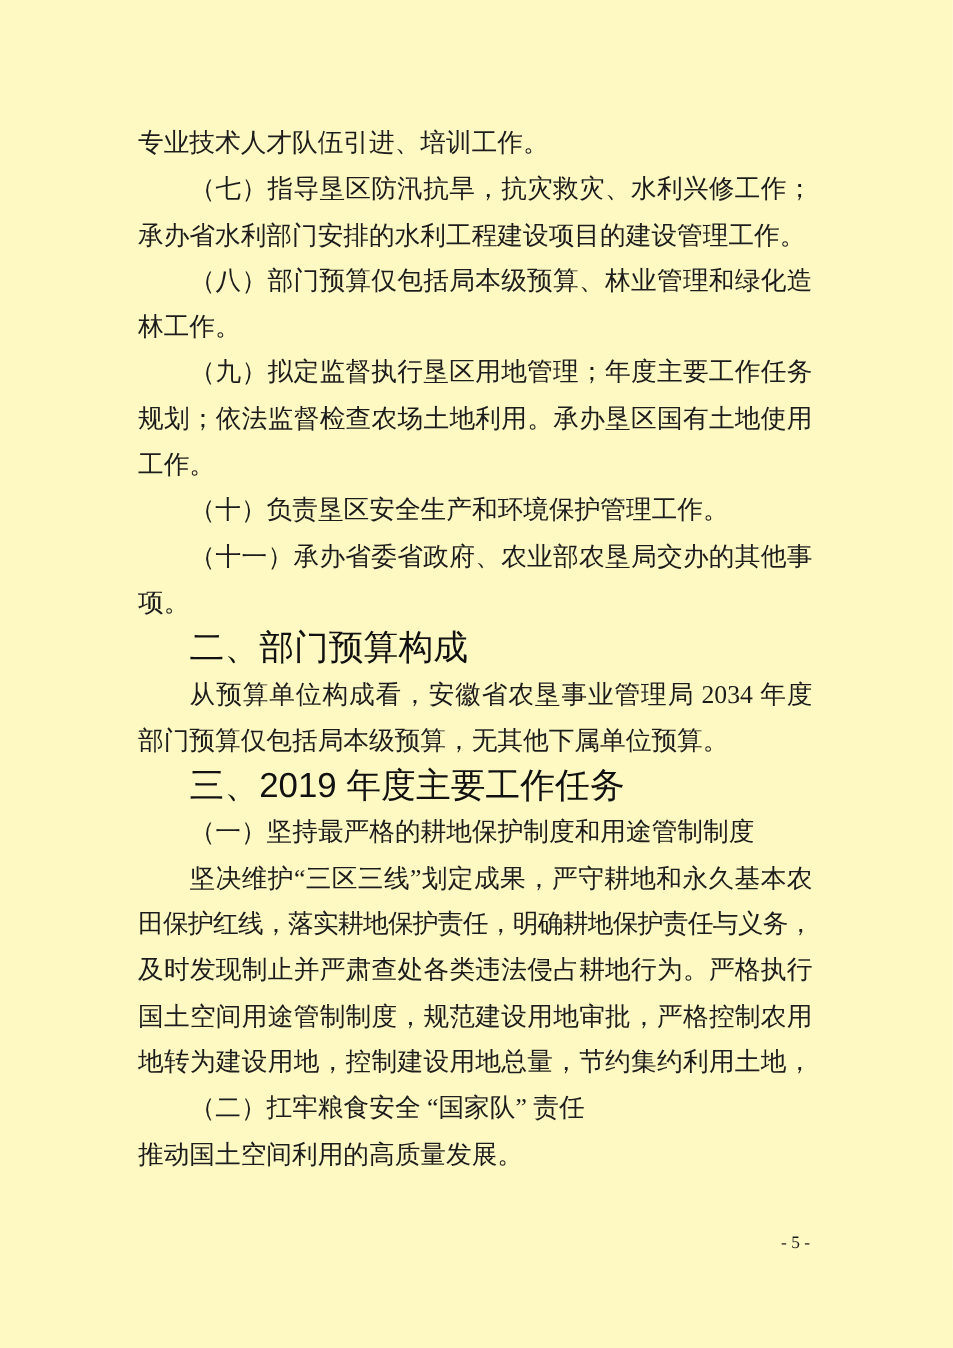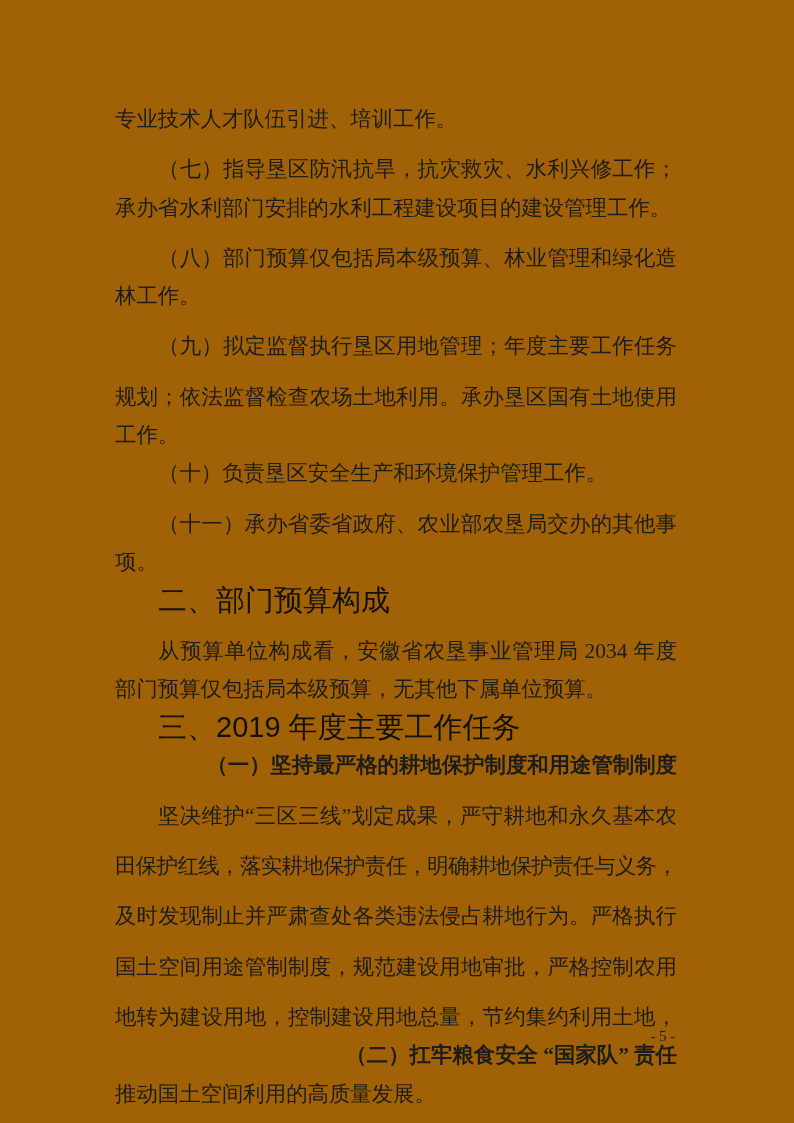--- a/index.html
+++ b/index.html
@@ -11,56 +11,54 @@
     width: 794px;
     height: 1123px;
     position: relative;
     overflow: hidden;
     font-family: "Liberation Serif", serif;
     color: #1c1c1c;
   }
   .page {
     position: absolute;
     inset: 0;
-    background: #a16207;
+    background: #fef9c3;
   }
   .content {
     position: absolute;
     left: 115px;
     top: 100px;
     width: 562px;
   }
   .line {
     height: 38.3px;
     line-height: 38.3px;
     font-size: 21.4px;
     letter-spacing: 0;
     color: #1c1c1c;
   }
   .line.indent {
     padding-left: 43px;
   }
   .line.just {
     text-align: justify;
     text-align-last: justify;
-    margin-top: 12px;
   }
   .line.tight {
     letter-spacing: -0.8px;
   }
   .line.heading {
     font-family: "Liberation Sans", sans-serif;
     font-weight: normal;
     font-size: 29px;
     color: #111111;
   }
   .line.sub {
     font-family: "Liberation Serif", serif;
-    font-weight: 700;
-    text-align: right;
+    font-weight: 400;
   }
   .pagenum {
     position: absolute;
     top: 1027px;
     right: 119px;
     font-size: 14.5px;
     line-height: 18px;
     font-family: "Liberation Serif", serif;
     color: #1c1c1c;
   }

